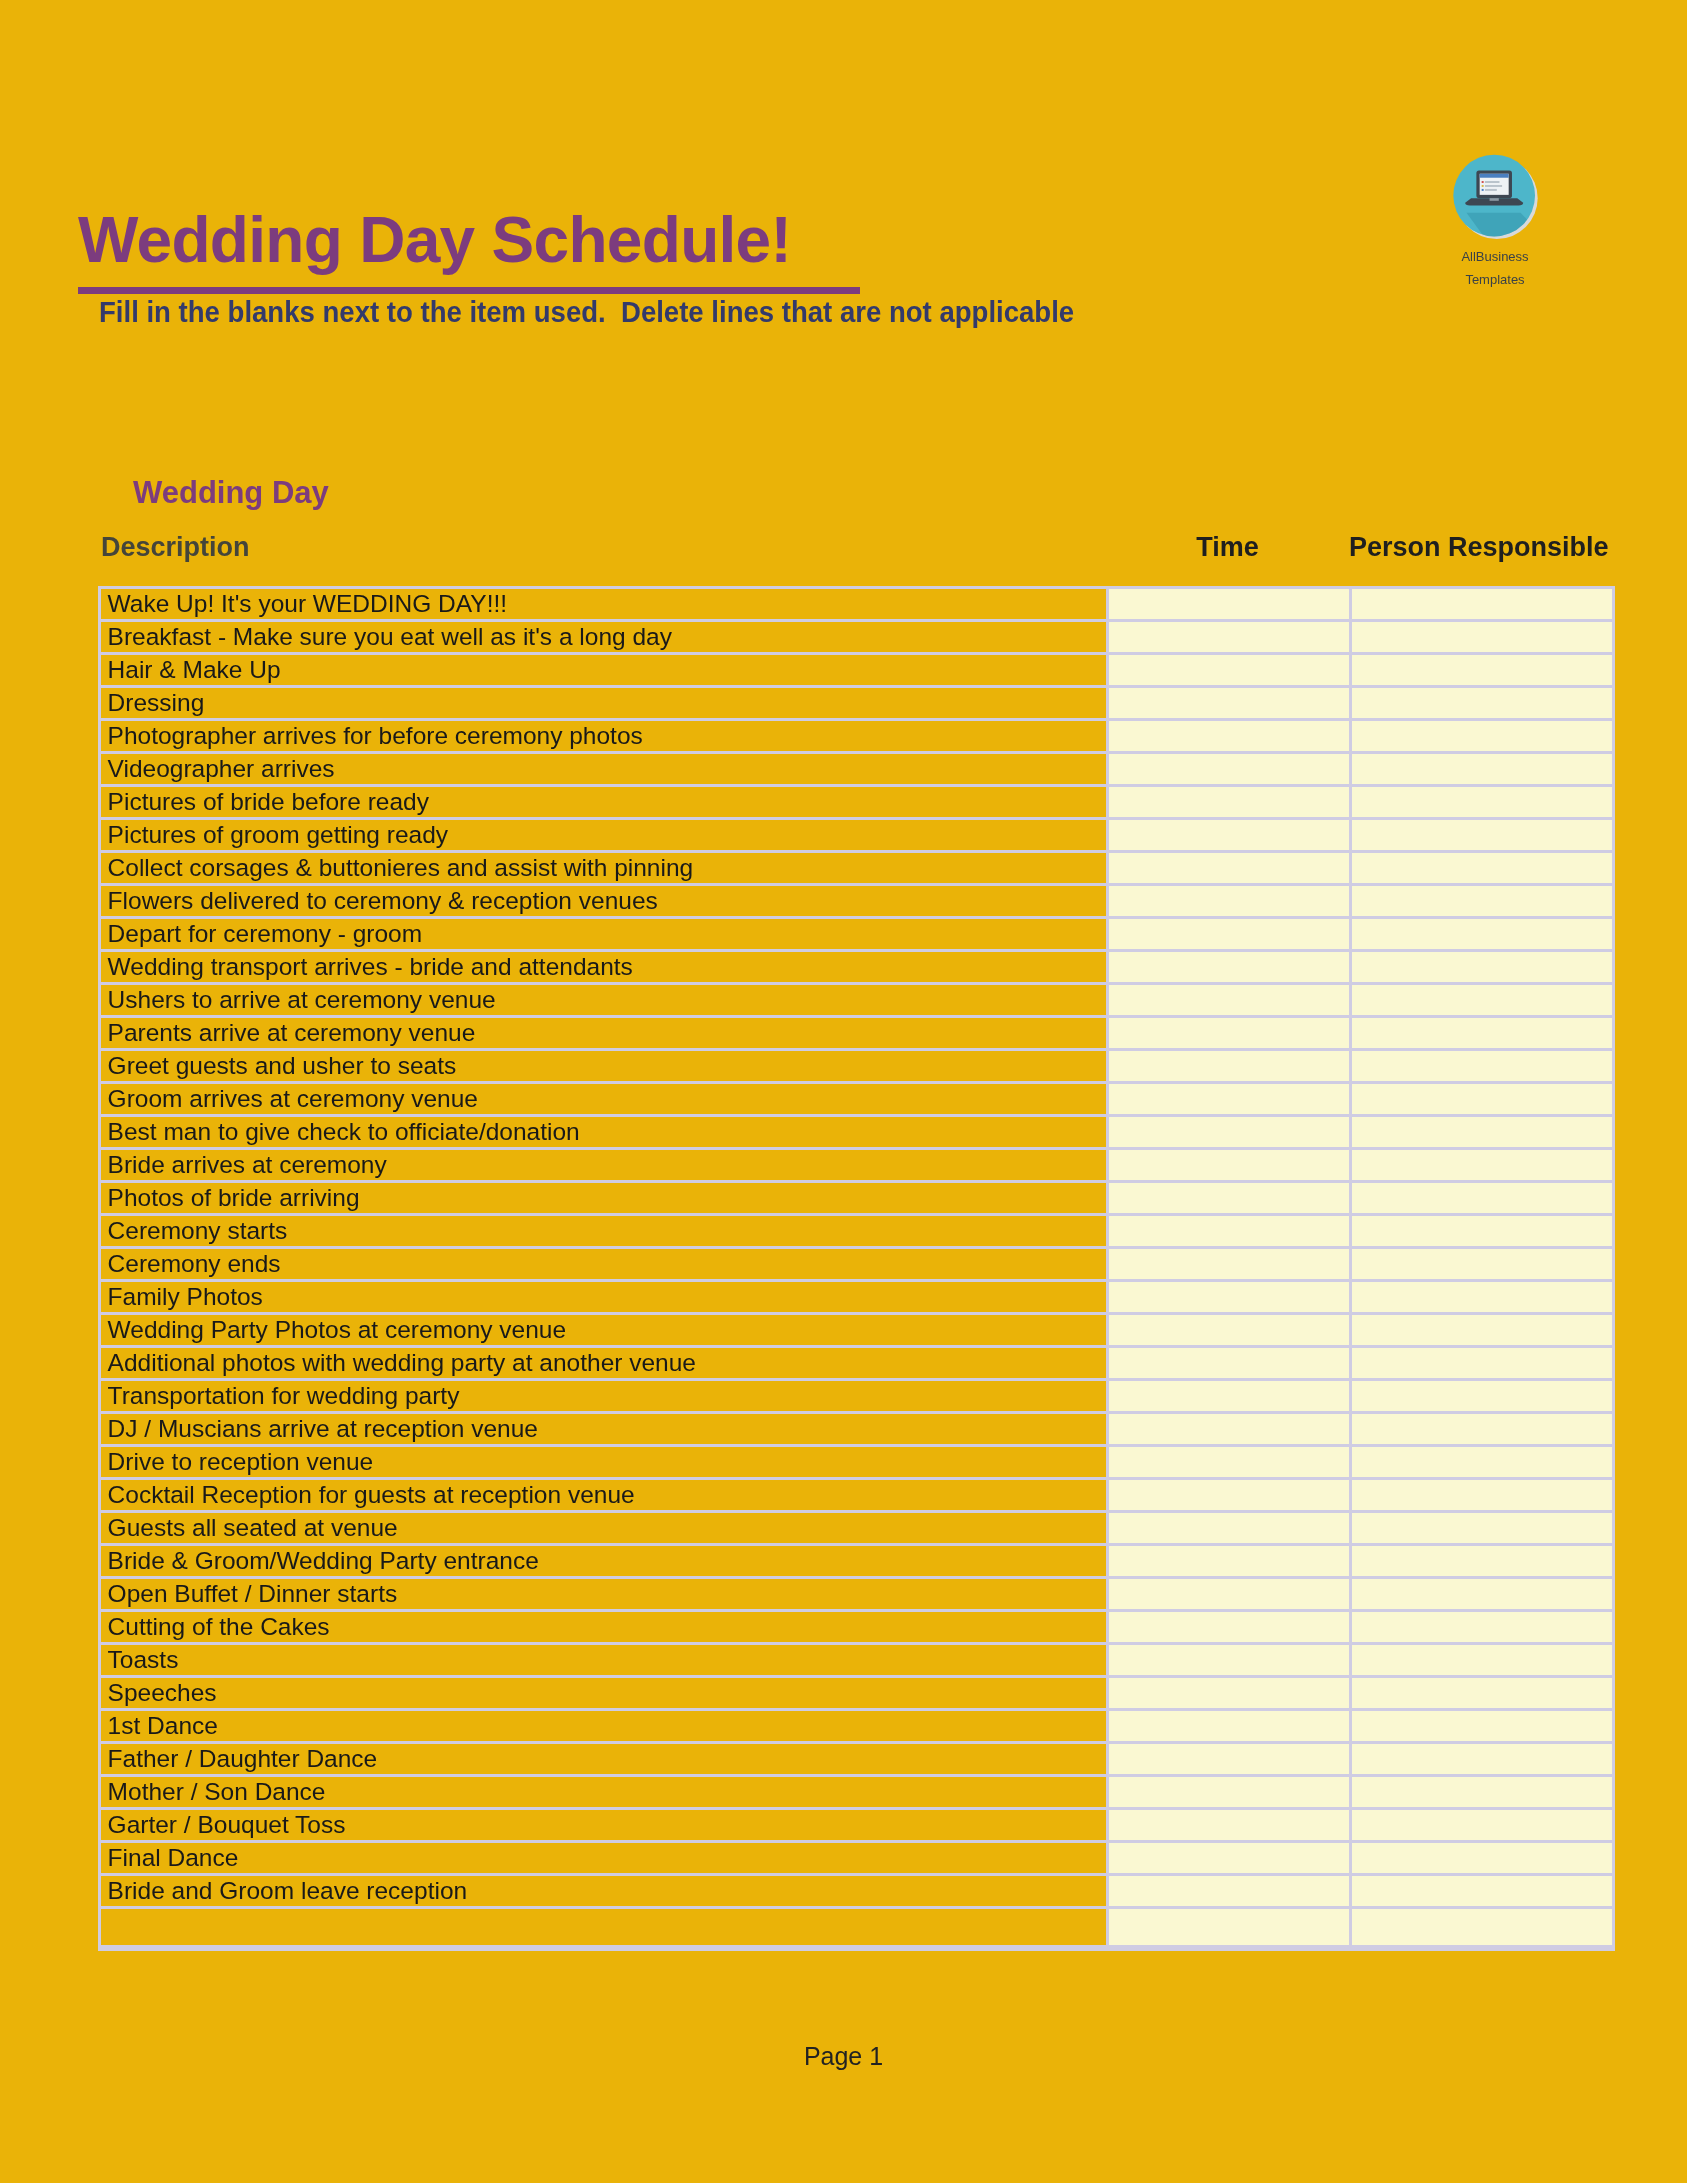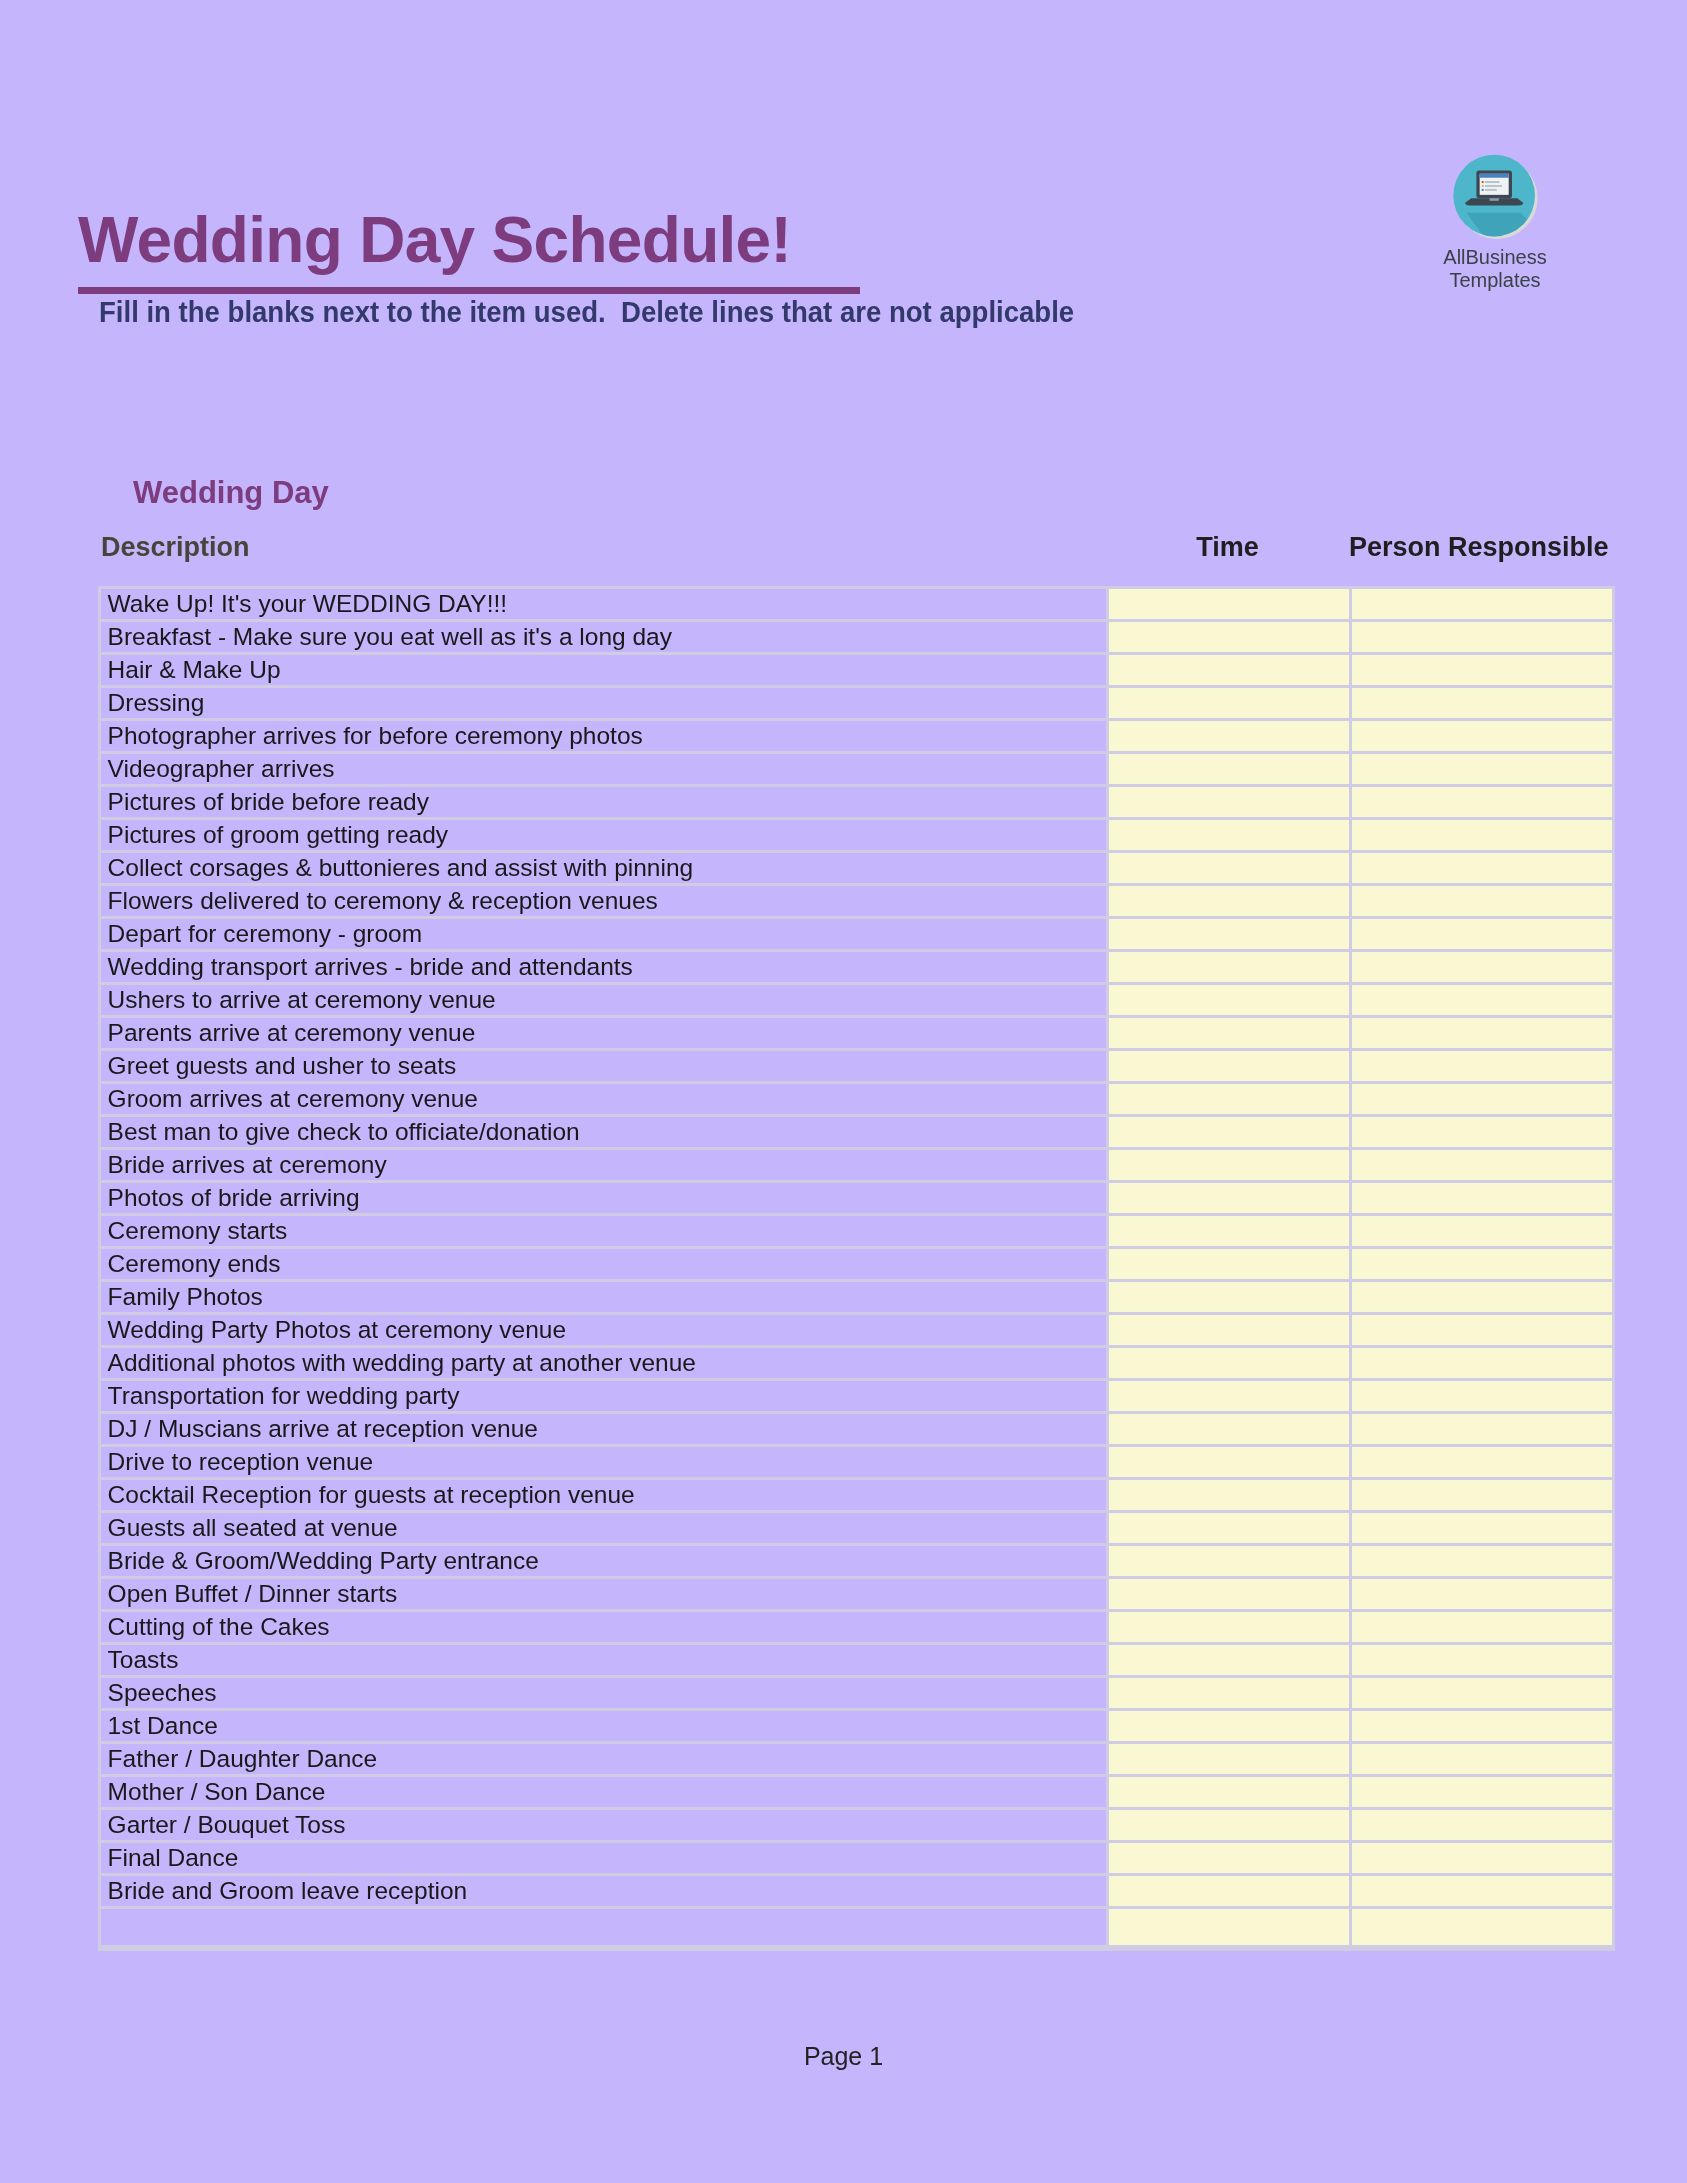--- a/index.html
+++ b/index.html
@@ -1,20 +1,20 @@
 <!DOCTYPE html>
 <html style="font-size:10.6px"><head>
 <meta charset="utf-8">
 <style>
   html,body{margin:0;padding:0;background:#ffffff;}
   .page{
     position:relative;
     width:1687px;
     height:2183px;
-    background:#c4b5fd;
+    background:#eab308;
     font-family:"Liberation Sans", sans-serif;
     overflow:hidden;
   }
   
   .doc-title{
     position:absolute;
     left:78px; top:160px;
     display:inline-block;
     min-width:782px;
     font-size:64px;
@@ -28,21 +28,21 @@
   
   .logo{
     position:absolute;
     left:1429px; top:153px;
     width:132px;
     text-align:center;
   }
   .logo svg{display:block;margin:0 auto;}
   .logo-text{
     margin-top:4px;
-    font-size:20px;
+    font-size:13px;
     line-height:22.5px;
     color:#3a4147;
     font-weight:500;
   }
   
   .subtitle{
     position:absolute;
     left:99px; top:296px;
     font-size:29px;
     font-weight:bold;

